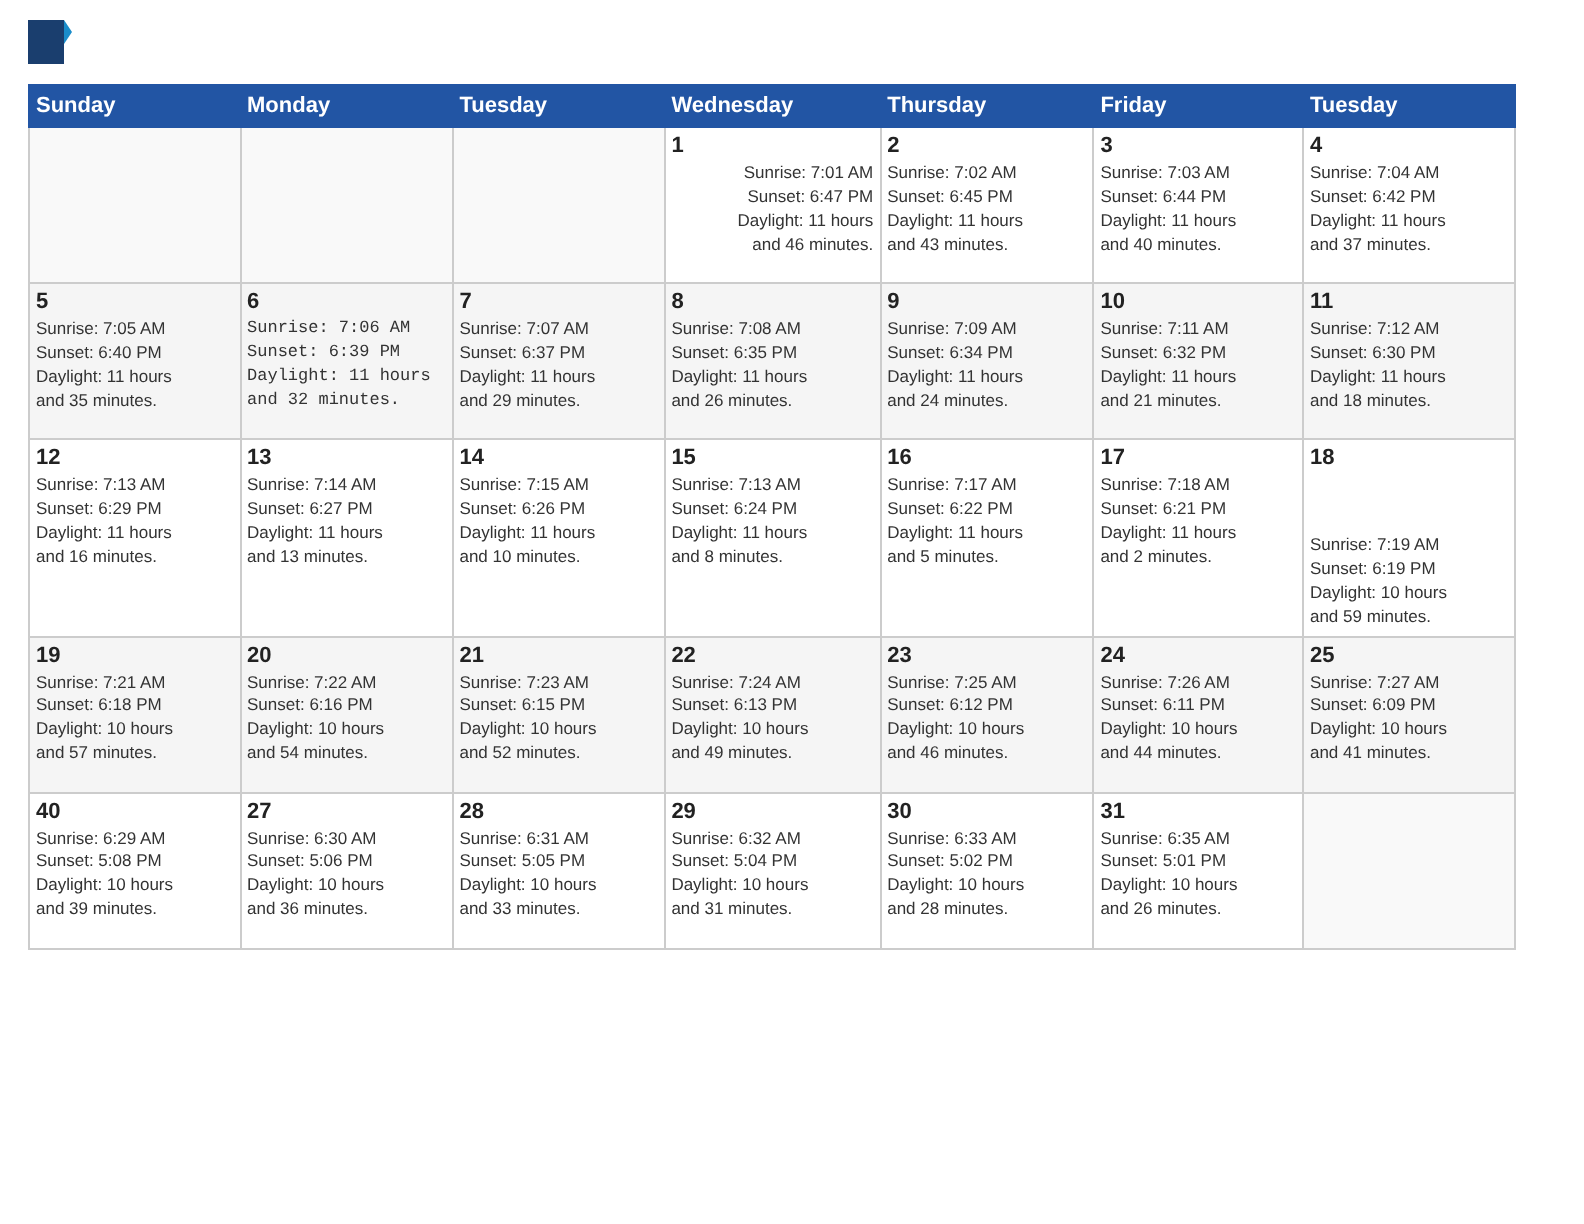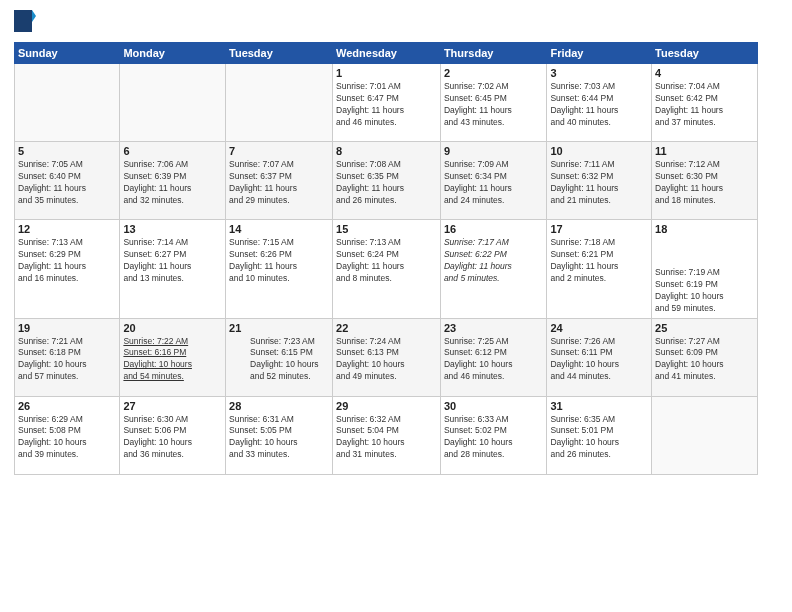--- a/index.html
+++ b/index.html
@@ -121,21 +121,21 @@
           <th>Tuesday</th>
         </tr>
     </thead>
     <tbody id="calendar-body">
     <tr>
           <td class="empty-cell"></td>
           <td class="empty-cell"></td>
           <td class="empty-cell"></td>
           <td>
             <span class="day-num">1</span>
-            <div class="day-info" style="white-space: pre-line;">Sunrise: 7:01 AM
+            <div class="day-info" style="white-space: pre-line; text-align: right;">Sunrise: 7:01 AM
 Sunset: 6:47 PM
 Daylight: 11 hours
 and 46 minutes.</div>
           </td>
           <td>
             <span class="day-num">2</span>
             <div class="day-info" style="white-space: pre-line;">Sunrise: 7:02 AM
 Sunset: 6:45 PM
 Daylight: 11 hours
 and 43 minutes.</div>
@@ -158,21 +158,21 @@
         <tr class="row-shaded">
           <td>
             <span class="day-num">5</span>
             <div class="day-info" style="white-space: pre-line;">Sunrise: 7:05 AM
 Sunset: 6:40 PM
 Daylight: 11 hours
 and 35 minutes.</div>
           </td>
           <td>
             <span class="day-num">6</span>
-            <div class="day-info" style="white-space: pre-line;">Sunrise: 7:06 AM
+            <div class="day-info" style="white-space: pre-line; font-family: Liberation Mono, monospace;">Sunrise: 7:06 AM
 Sunset: 6:39 PM
 Daylight: 11 hours
 and 32 minutes.</div>
           </td>
           <td>
             <span class="day-num">7</span>
             <div class="day-info" style="white-space: pre-line;">Sunrise: 7:07 AM
 Sunset: 6:37 PM
 Daylight: 11 hours
 and 29 minutes.</div>
@@ -230,21 +230,21 @@
           </td>
           <td>
             <span class="day-num">15</span>
             <div class="day-info" style="white-space: pre-line;">Sunrise: 7:13 AM
 Sunset: 6:24 PM
 Daylight: 11 hours
 and 8 minutes.</div>
           </td>
           <td>
             <span class="day-num">16</span>
-            <div class="day-info" style="white-space: pre-line; font-style: italic;">Sunrise: 7:17 AM
+            <div class="day-info" style="white-space: pre-line;">Sunrise: 7:17 AM
 Sunset: 6:22 PM
 Daylight: 11 hours
 and 5 minutes.</div>
           </td>
           <td>
             <span class="day-num">17</span>
             <div class="day-info" style="white-space: pre-line;">Sunrise: 7:18 AM
 Sunset: 6:21 PM
 Daylight: 11 hours
 and 2 minutes.</div>
@@ -260,28 +260,28 @@
         <tr class="row-shaded">
           <td>
             <span class="day-num">19</span>
             <div class="day-info" style="white-space: pre-line;">Sunrise: 7:21 AM
 Sunset: 6:18 PM
 Daylight: 10 hours
 and 57 minutes.</div>
           </td>
           <td>
             <span class="day-num">20</span>
-            <div class="day-info" style="white-space: pre-line; text-decoration: underline;">Sunrise: 7:22 AM
+            <div class="day-info" style="white-space: pre-line;">Sunrise: 7:22 AM
 Sunset: 6:16 PM
 Daylight: 10 hours
 and 54 minutes.</div>
           </td>
           <td>
             <span class="day-num">21</span>
-            <div class="day-info" style="white-space: pre-line; margin-left: 21px;">Sunrise: 7:23 AM
+            <div class="day-info" style="white-space: pre-line;">Sunrise: 7:23 AM
 Sunset: 6:15 PM
 Daylight: 10 hours
 and 52 minutes.</div>
           </td>
           <td>
             <span class="day-num">22</span>
             <div class="day-info" style="white-space: pre-line;">Sunrise: 7:24 AM
 Sunset: 6:13 PM
 Daylight: 10 hours
 and 49 minutes.</div>
@@ -303,21 +303,21 @@
           <td>
             <span class="day-num">25</span>
             <div class="day-info" style="white-space: pre-line;">Sunrise: 7:27 AM
 Sunset: 6:09 PM
 Daylight: 10 hours
 and 41 minutes.</div>
           </td>
         </tr>
         <tr>
           <td>
-            <span class="day-num">26</span>
+            <span class="day-num">40</span>
             <div class="day-info" style="white-space: pre-line;">Sunrise: 6:29 AM
 Sunset: 5:08 PM
 Daylight: 10 hours
 and 39 minutes.</div>
           </td>
           <td>
             <span class="day-num">27</span>
             <div class="day-info" style="white-space: pre-line;">Sunrise: 6:30 AM
 Sunset: 5:06 PM
 Daylight: 10 hours

